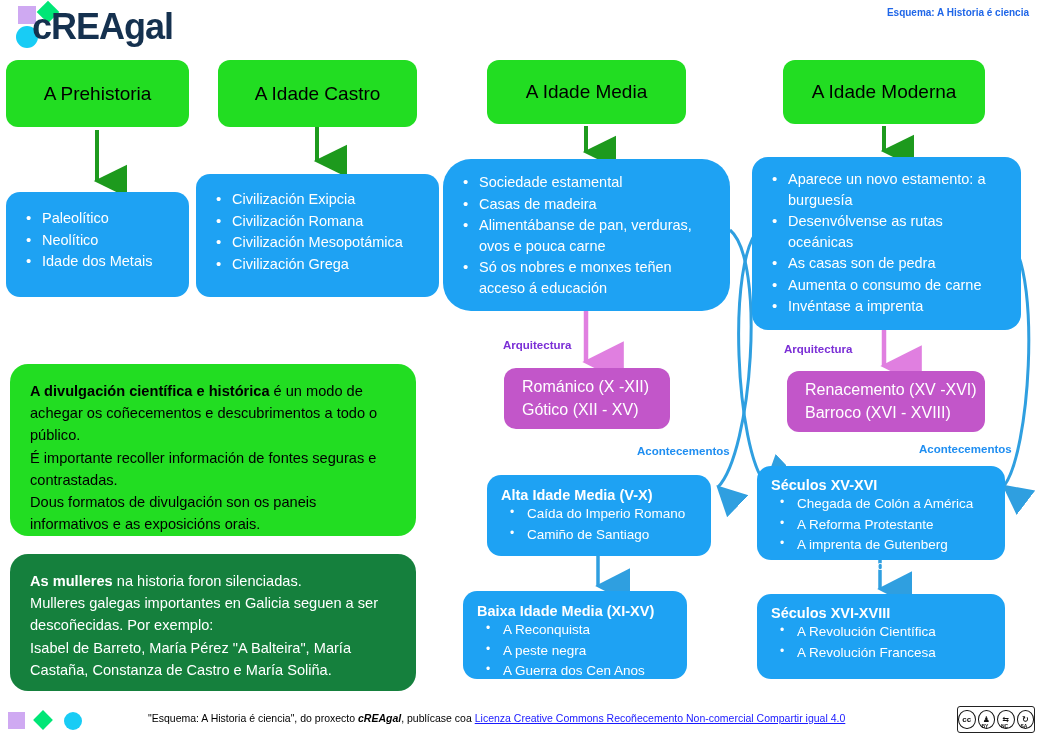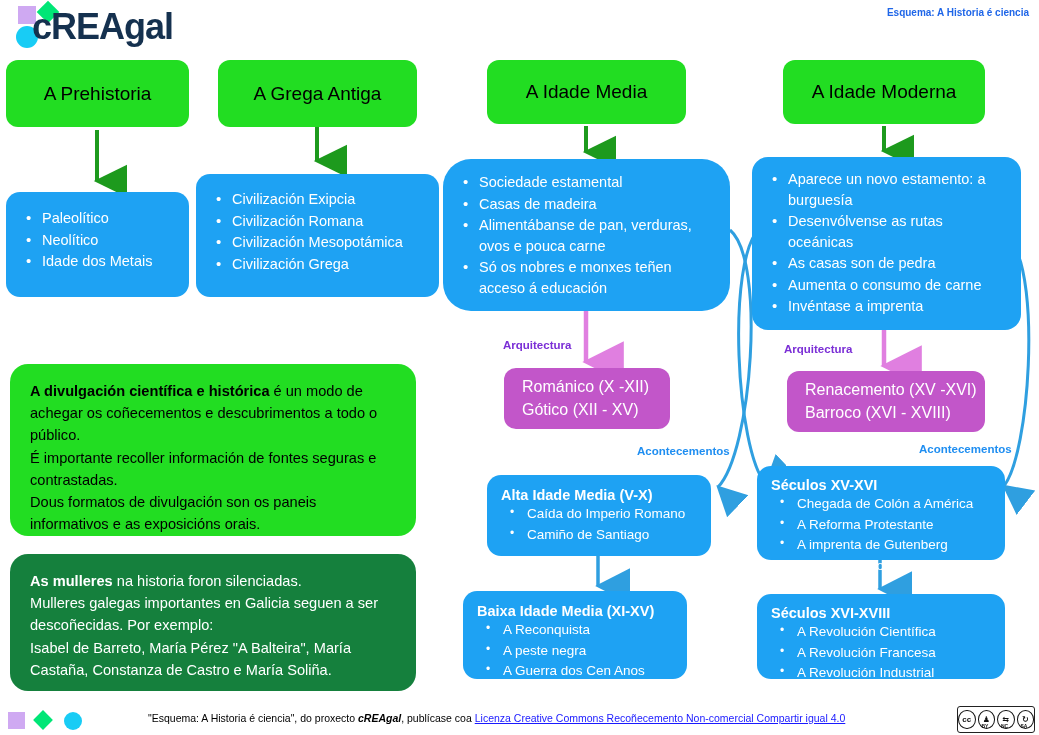--- a/index.html
+++ b/index.html
@@ -107,21 +107,21 @@
     <span class="logo-ci"></span>
     <span class="logo-txt">cREAgal</span>
   </div>
 
   <div class="abs doc-title">Esquema: A Historia é ciencia</div>
 
   <div class="abs era" style="left:6px;top:60px;width:183px;height:67px;">
     <span>A Prehistoria</span>
   </div>
   <div class="abs era" style="left:218px;top:60px;width:199px;height:67px;">
-    <span>A Grega Antiga</span>
+    <span>A Idade Castro</span>
   </div>
   <div class="abs era" style="left:487px;top:60px;width:199px;height:64px;">
     <span>A Idade Media</span>
   </div>
   <div class="abs era" style="left:783px;top:60px;width:202px;height:64px;">
     <span>A Idade Moderna</span>
   </div>
 
   <div class="abs blue" style="left:6px;top:192px;width:183px;height:105px;padding:16px 10px 0 14px;">
     <ul class="bl-list">
@@ -199,21 +199,20 @@
       <li>A imprenta de Gutenberg</li>
       <li>Os Habsburgo no trono español</li>
     </ul>
   </div>
 
   <div class="abs blue" style="left:757px;top:594px;width:248px;height:85px;padding:11px 8px 0 14px;">
     <div class="bl-title">Séculos XVI-XVIII</div>
     <ul class="bl-list tight">
       <li>A Revolución Científica</li>
       <li>A Revolución Francesa</li>
-      <li>A Revolución Industrial</li>
     </ul>
   </div>
 
   <div class="abs panel green" style="left:10px;top:364px;width:406px;height:172px;">
     <div>
       <b>A divulgación científica e histórica</b><span> é un modo de achegar os coñecementos e descubrimentos a todo o público.</span>
     </div>
     <div>É importante recoller información de fontes seguras e contrastadas.</div>
     <div>Dous formatos de divulgación son os paneis informativos e as exposicións orais.</div>
   </div>

